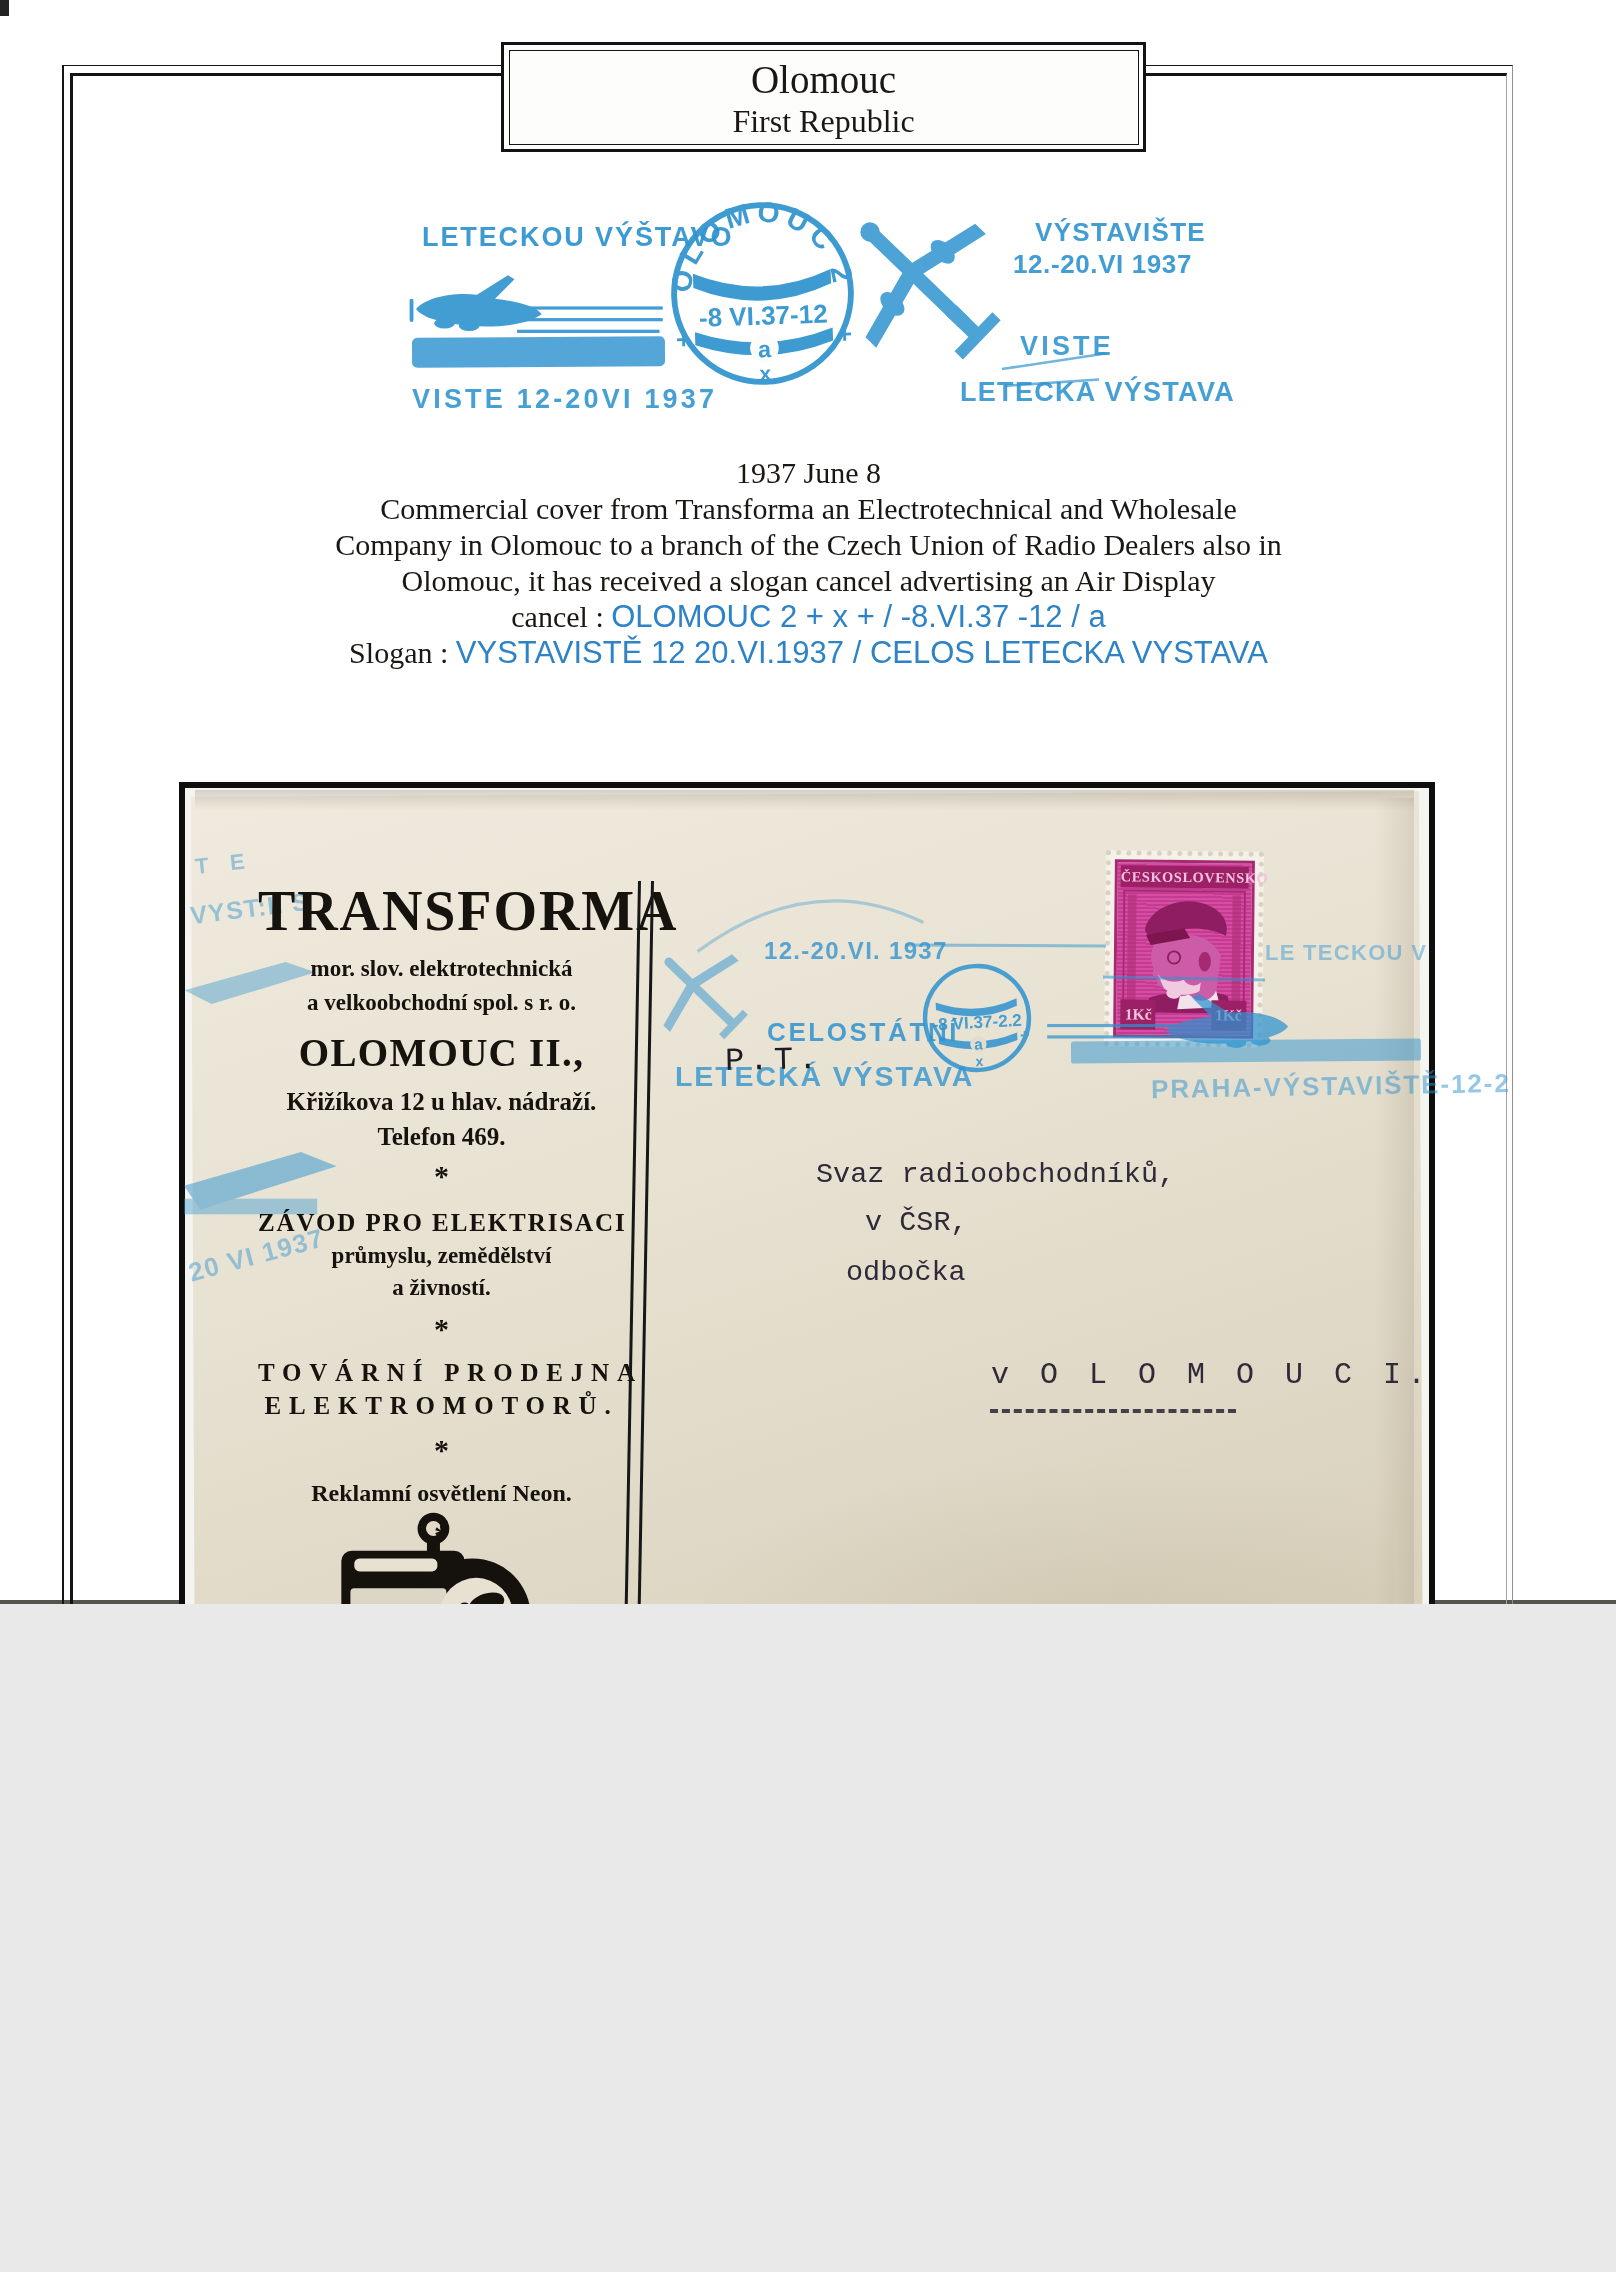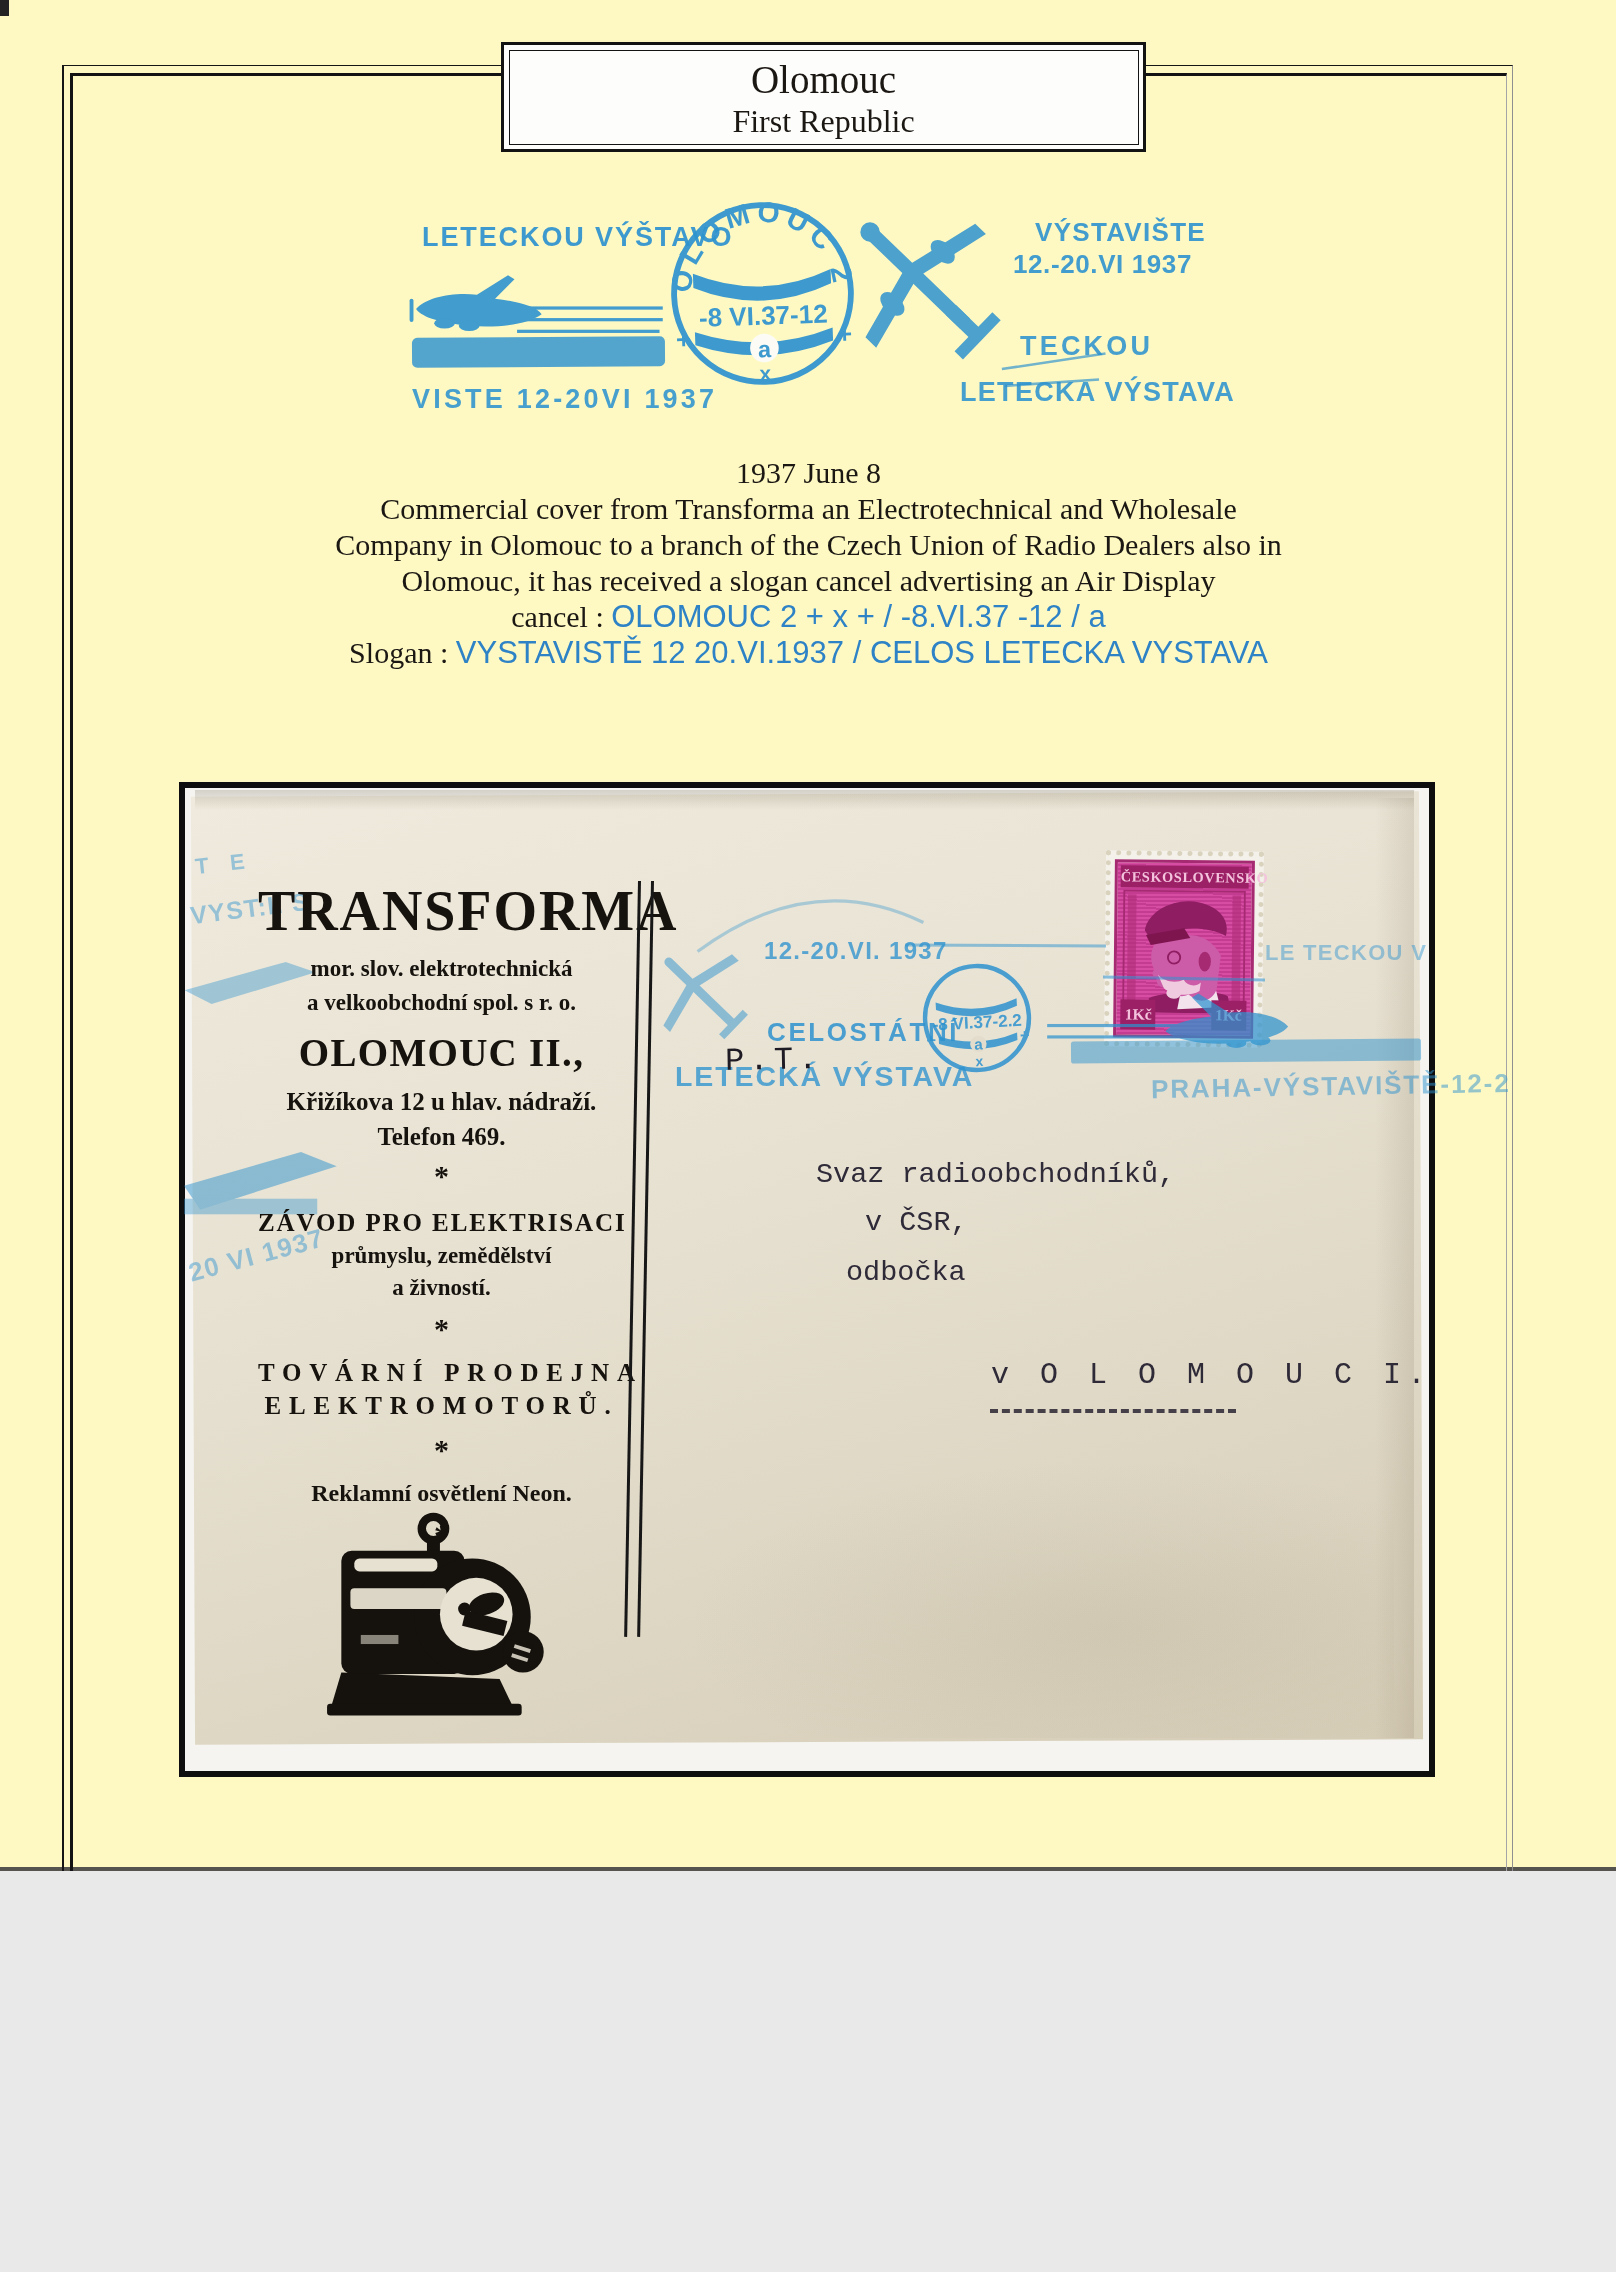--- a/index.html
+++ b/index.html
@@ -1,20 +1,20 @@
 <!DOCTYPE html>
 <html style="--blue: #2e93cf; --cap-blue: #2e82c6; --magenta: #cf3f98; --magenta-dark: #9c2066; --paper: #e7e1d2; --ink: #1b1713;font-size:10.4px"><head>
 <meta charset="utf-8">
 <style>
   :root{
     --blue:#2e93cf; --cap-blue:#2e82c6; --magenta:#cf3f98; --magenta-dark:#9c2066;
     --paper:#e7e1d2; --ink:#1b1713;
   }
   html,body{margin:0;padding:0;background:#e9e9e9;}
-  #scan{position:relative;width:1616px;height:1871px;background:#fef9c3;overflow:hidden;
+  #scan{position:relative;width:1616px;height:1604px;background:#ffffff;overflow:hidden;
         font-family:"Liberation Serif",serif;color:var(--ink);}
   .abs{position:absolute;white-space:nowrap;}
   
   .frame-outer{position:absolute;left:62px;top:65px;width:1448px;height:2148px;
     border-top:1.9px solid #151515;border-left:2.6px solid #151515;
     border-right:1.3px solid #8f8f8f;border-bottom:2.6px solid #151515;}
   .frame-inner{position:absolute;left:5.8px;top:6.5px;right:5.2px;bottom:5.8px;
     border-top:3.2px solid #131313;border-left:3.9px solid #131313;
     border-right:1.3px solid #a5a5a5;border-bottom:3.2px solid #131313;}
   
@@ -132,21 +132,21 @@
       <path d="M149,236 L171,236 L171,206 L149,206 Z"></path>
     </g>
     <g stroke="currentColor" stroke-width="4" opacity=".8">
       <line x1="250" y1="292" x2="410" y2="268"></line>
       <line x1="255" y1="318" x2="400" y2="308"></line>
     </g>
   </svg>
 
   <div class="abs blu" style="left:1035px;top:217px;font-size:26px;letter-spacing:1.3px;opacity:.9;">VÝSTAVIŠTE</div>
   <div class="abs blu" style="left:1013px;top:249px;font-size:26px;letter-spacing:0.6px;opacity:.9;">12.-20.VI 1937</div>
-  <div class="abs blu" style="left:1020px;top:331px;font-size:27px;letter-spacing:3.2px;opacity:.88;">TECKOU</div>
+  <div class="abs blu" style="left:1020px;top:331px;font-size:27px;letter-spacing:3.2px;opacity:.88;">VISTE</div>
   <div class="abs blu" style="left:960px;top:377px;font-size:27px;letter-spacing:1.3px;opacity:.88;">LETECKA VÝSTAVA</div>
 
   <div class="caption">
     <div class="cap-line">1937 June 8</div>
     <div class="cap-line">Commercial cover from Transforma an Electrotechnical and Wholesale</div>
     <div class="cap-line">Company in Olomouc to a branch of the Czech Union of Radio Dealers also in</div>
     <div class="cap-line">Olomouc, it has received a slogan cancel advertising an Air Display</div>
     <div class="cap-line">
       <span>cancel :</span>
       <span class="cap-blue">OLOMOUC 2 + x + / -8.VI.37 -12 / a</span>

